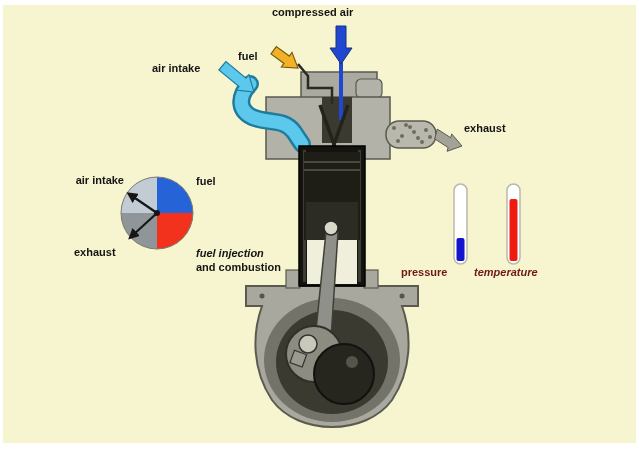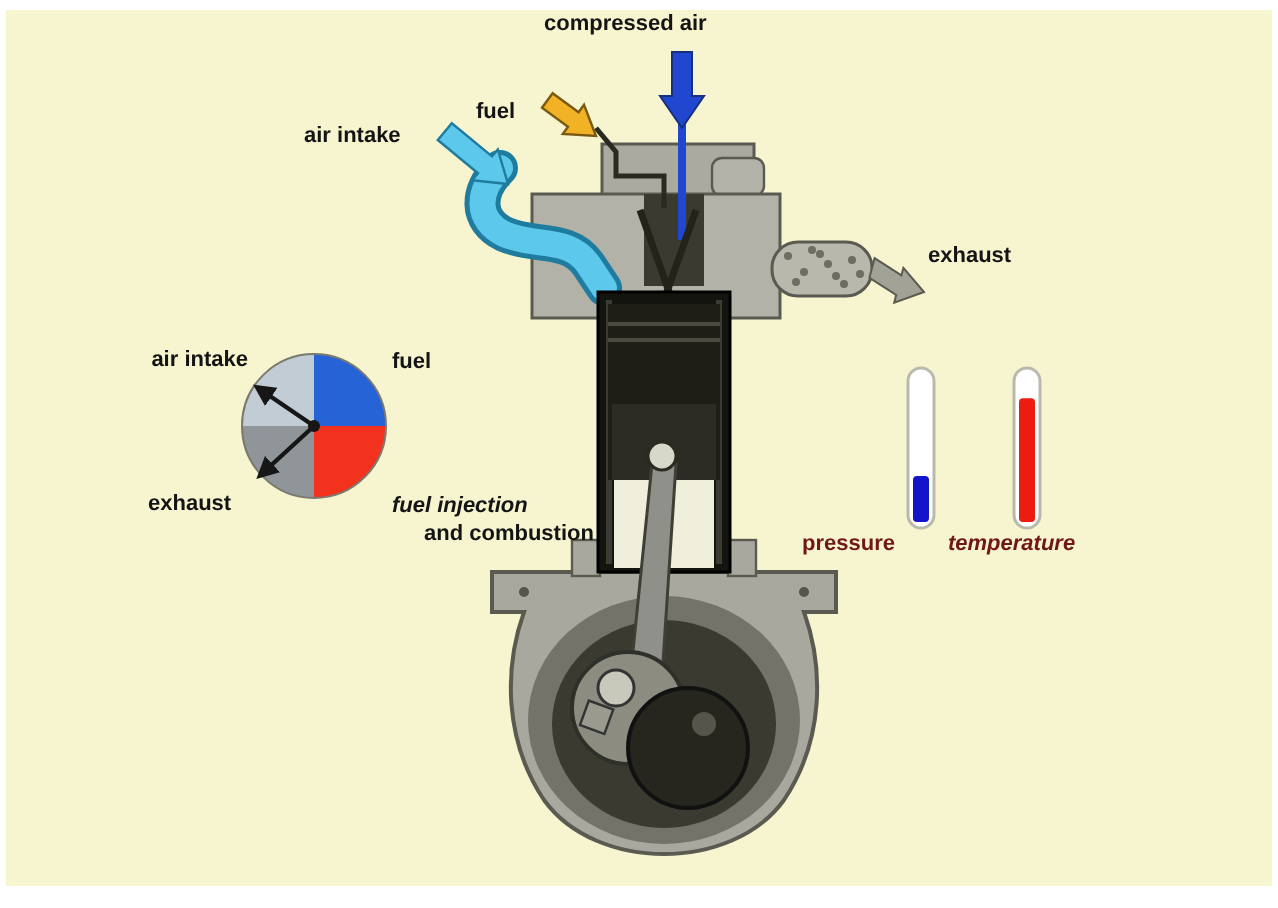--- a/index.html
+++ b/index.html
@@ -145,17 +145,17 @@
 <div class="lbl" style="left:464px; top:122px;">exhaust</div>
 
 <div class="lbl right" style="left:48px; top:174px; width:76px;">air intake</div>
 
 <div class="lbl" style="left:196px; top:175px;">fuel</div>
 
 <div class="lbl" style="left:74px; top:246px;">exhaust</div>
 
 <div class="lbl" style="left:196px; top:247px;font-style:italic;">fuel injection</div>
 
-<div class="lbl" style="left:196px; top:261px;margin-left:16px;">and combustion</div>
+<div class="lbl" style="left:196px; top:261px;">and combustion</div>
 
 <div class="lbl maroon center" style="left:401px; top:266px; width:72px;">pressure</div>
 
 <div class="lbl maroon center" style="left:474px; top:266px; width:86px;font-style:italic;">temperature</div>
 
 </body></html>

